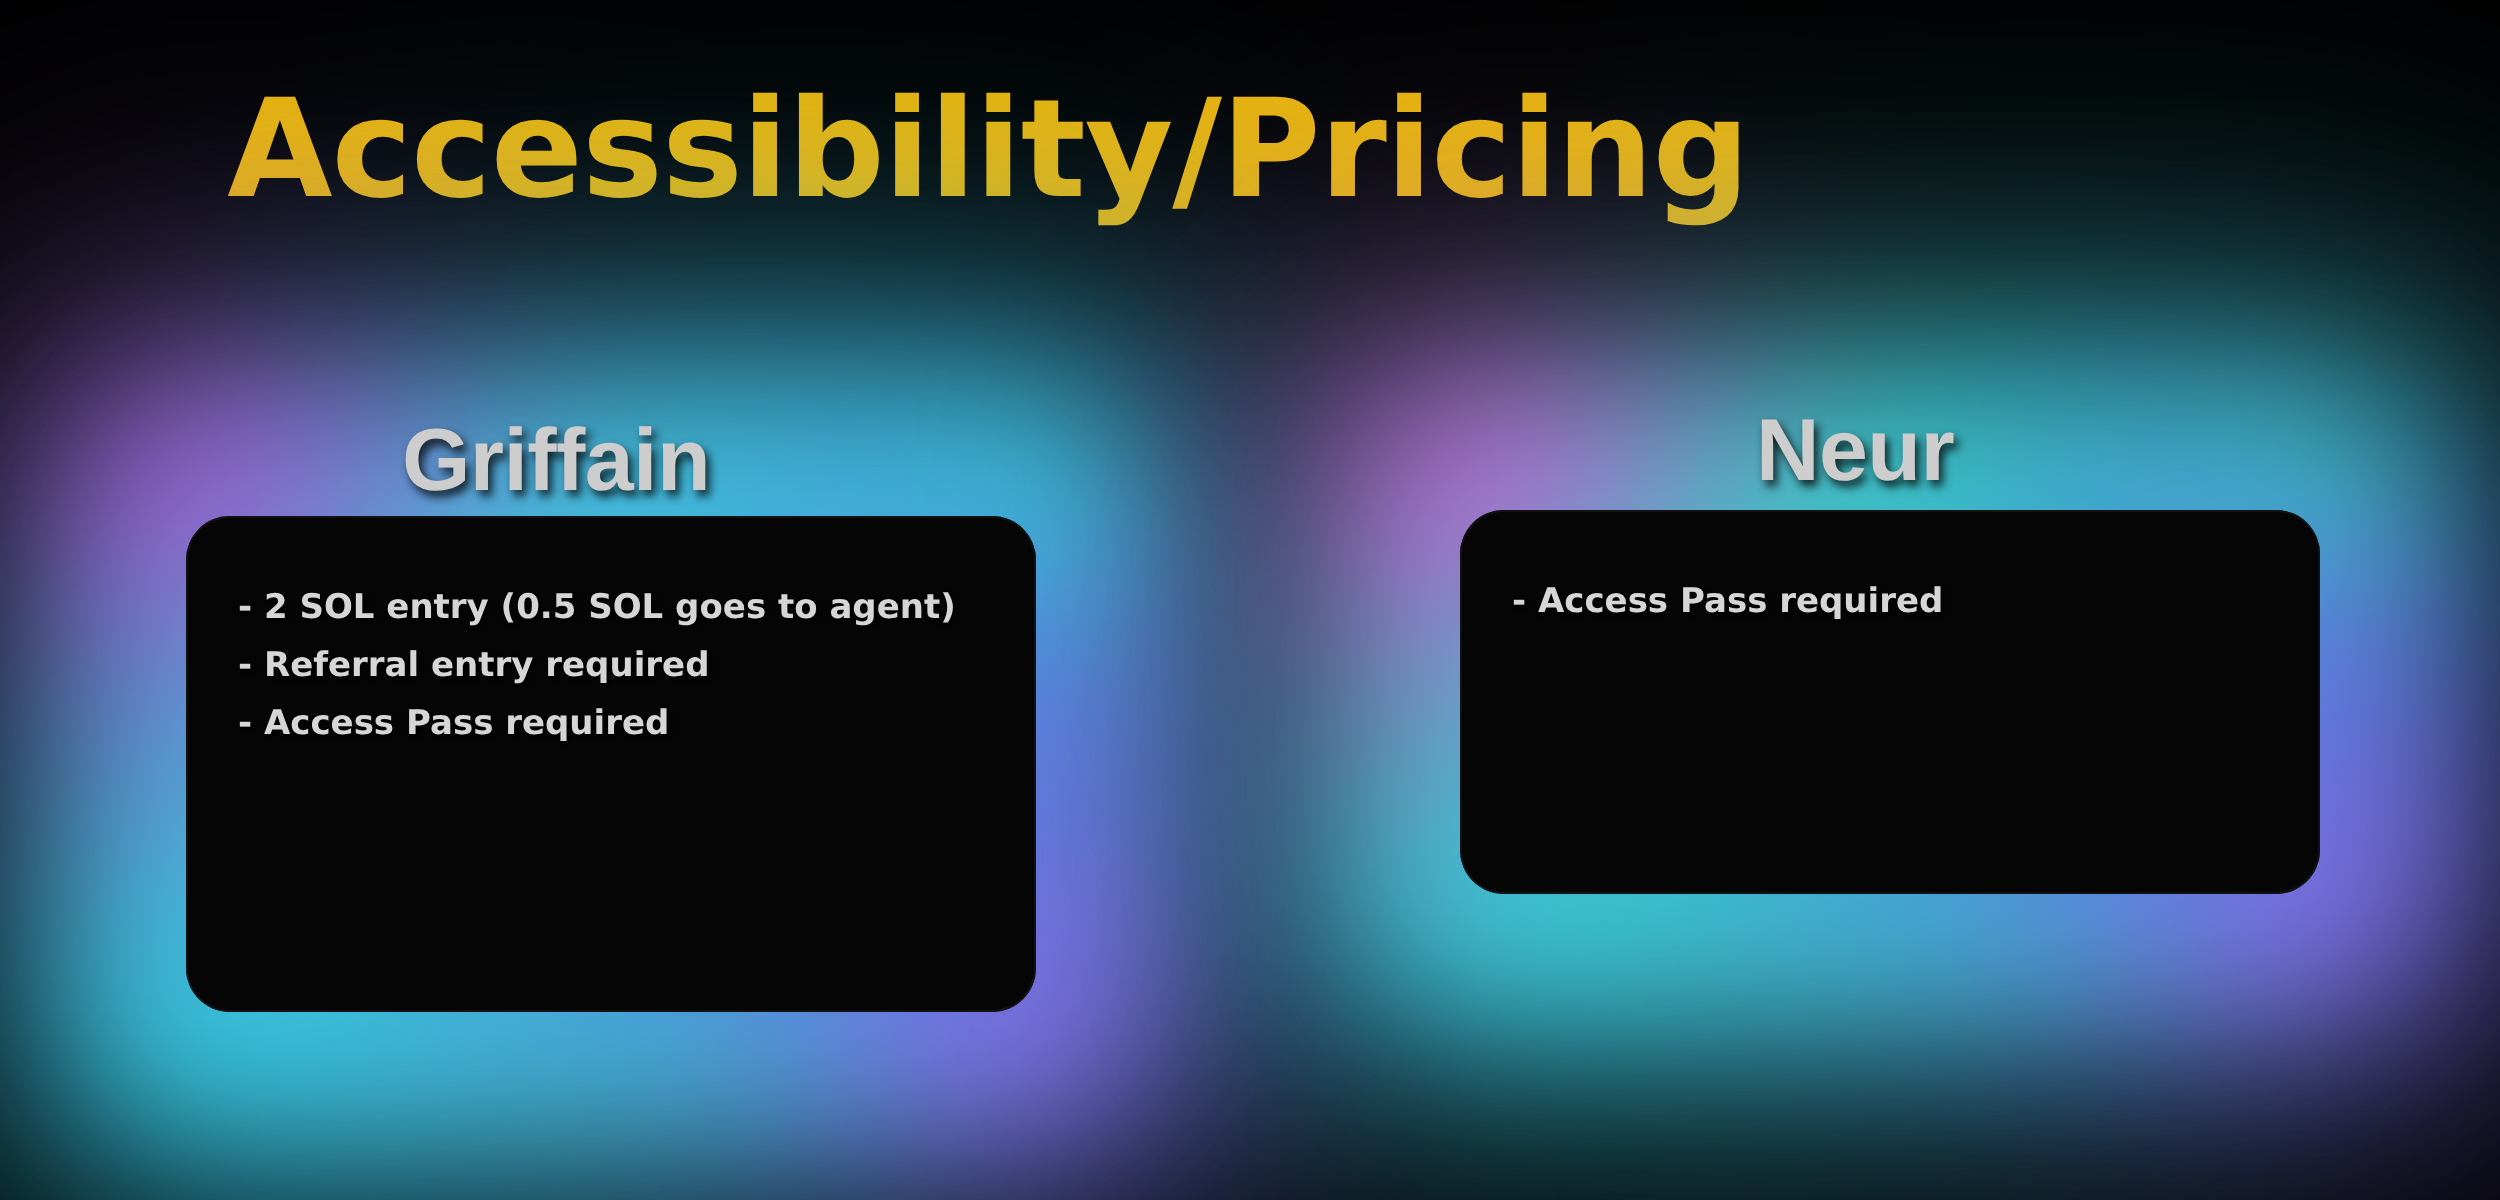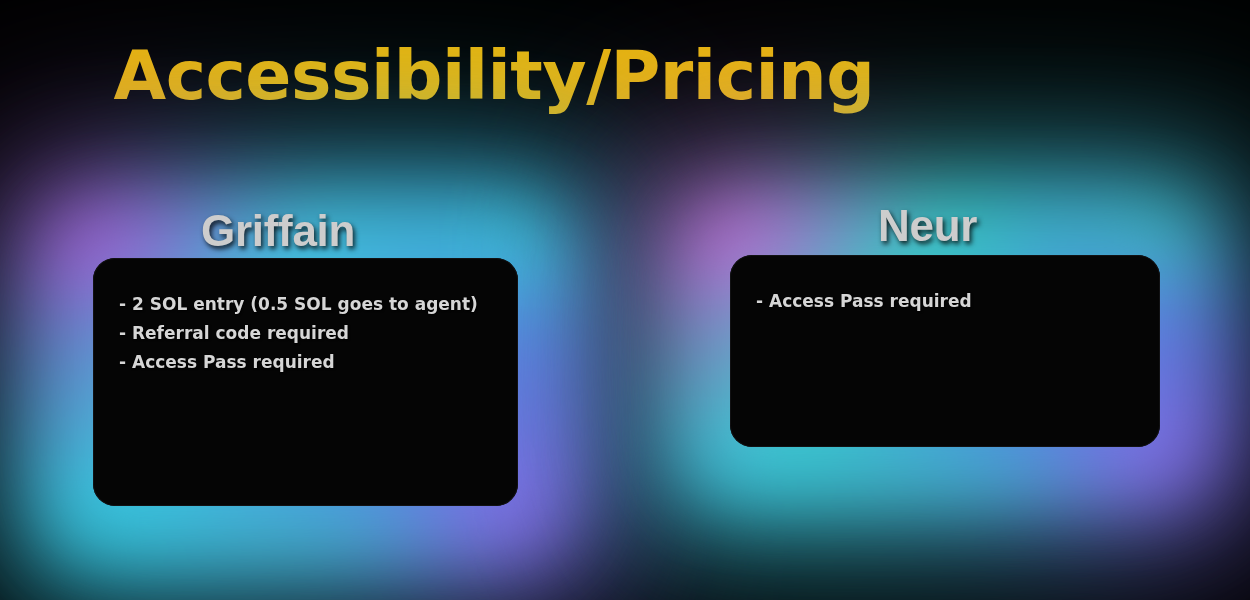--- a/index.html
+++ b/index.html
@@ -146,21 +146,21 @@
   <div class="card-group left">
     <div class="glow g3"></div>
     <div class="glow g2"></div>
     <div class="glow g1"></div>
 
     <div class="card-heading">Griffain</div>
 
     <div class="card">
       <ul class="bullet-list">
         <li class="bullet-item">- 2 SOL entry (0.5 SOL goes to agent)</li>
-        <li class="bullet-item">- Referral code required</li>
+        <li class="bullet-item">- Referral entry required</li>
         <li class="bullet-item">- Access Pass required</li>
       </ul>
     </div>
   </div>
 
   <div class="card-group right">
     <div class="glow g3"></div>
     <div class="glow g2"></div>
     <div class="glow g1"></div>
 

